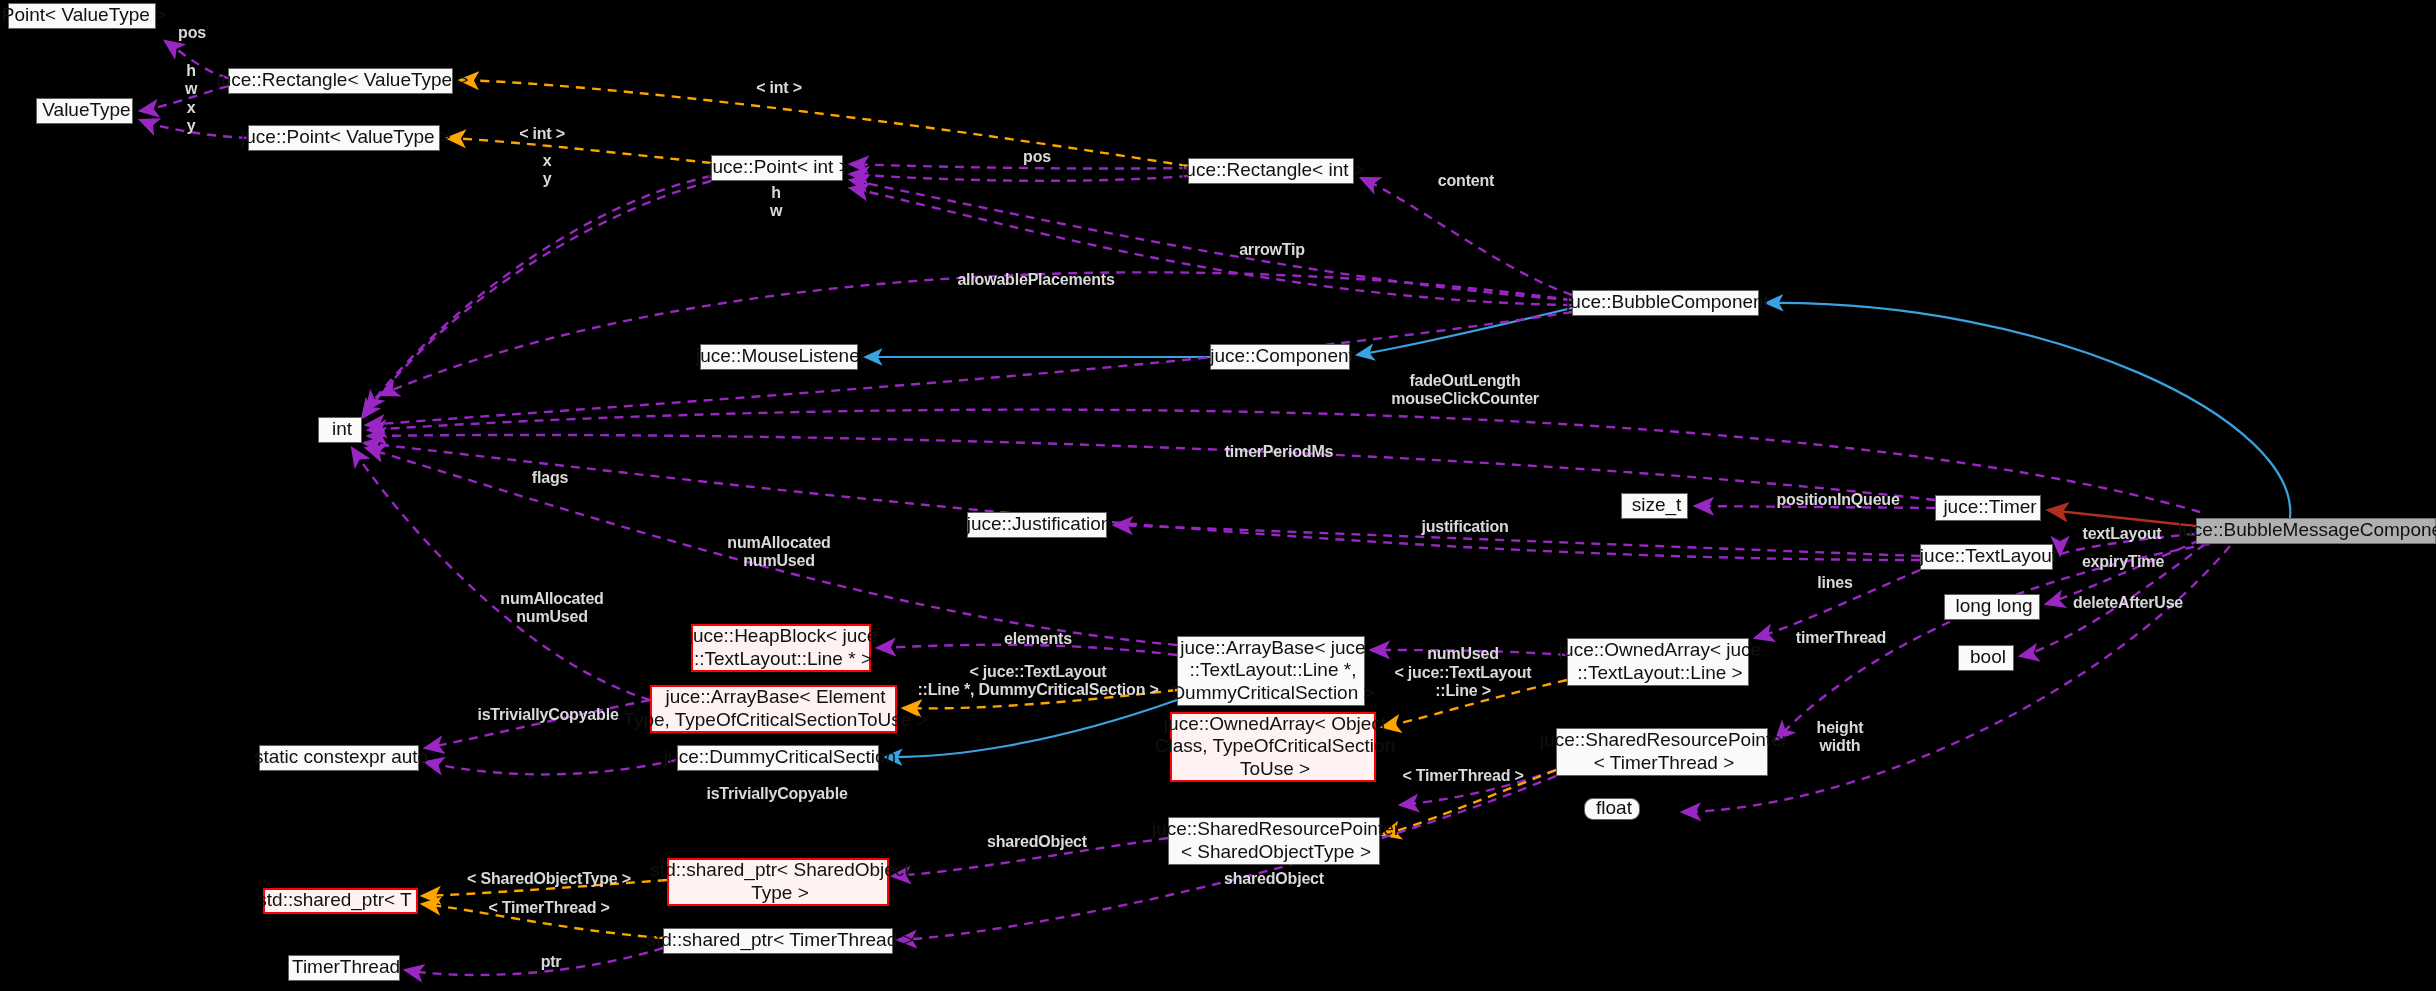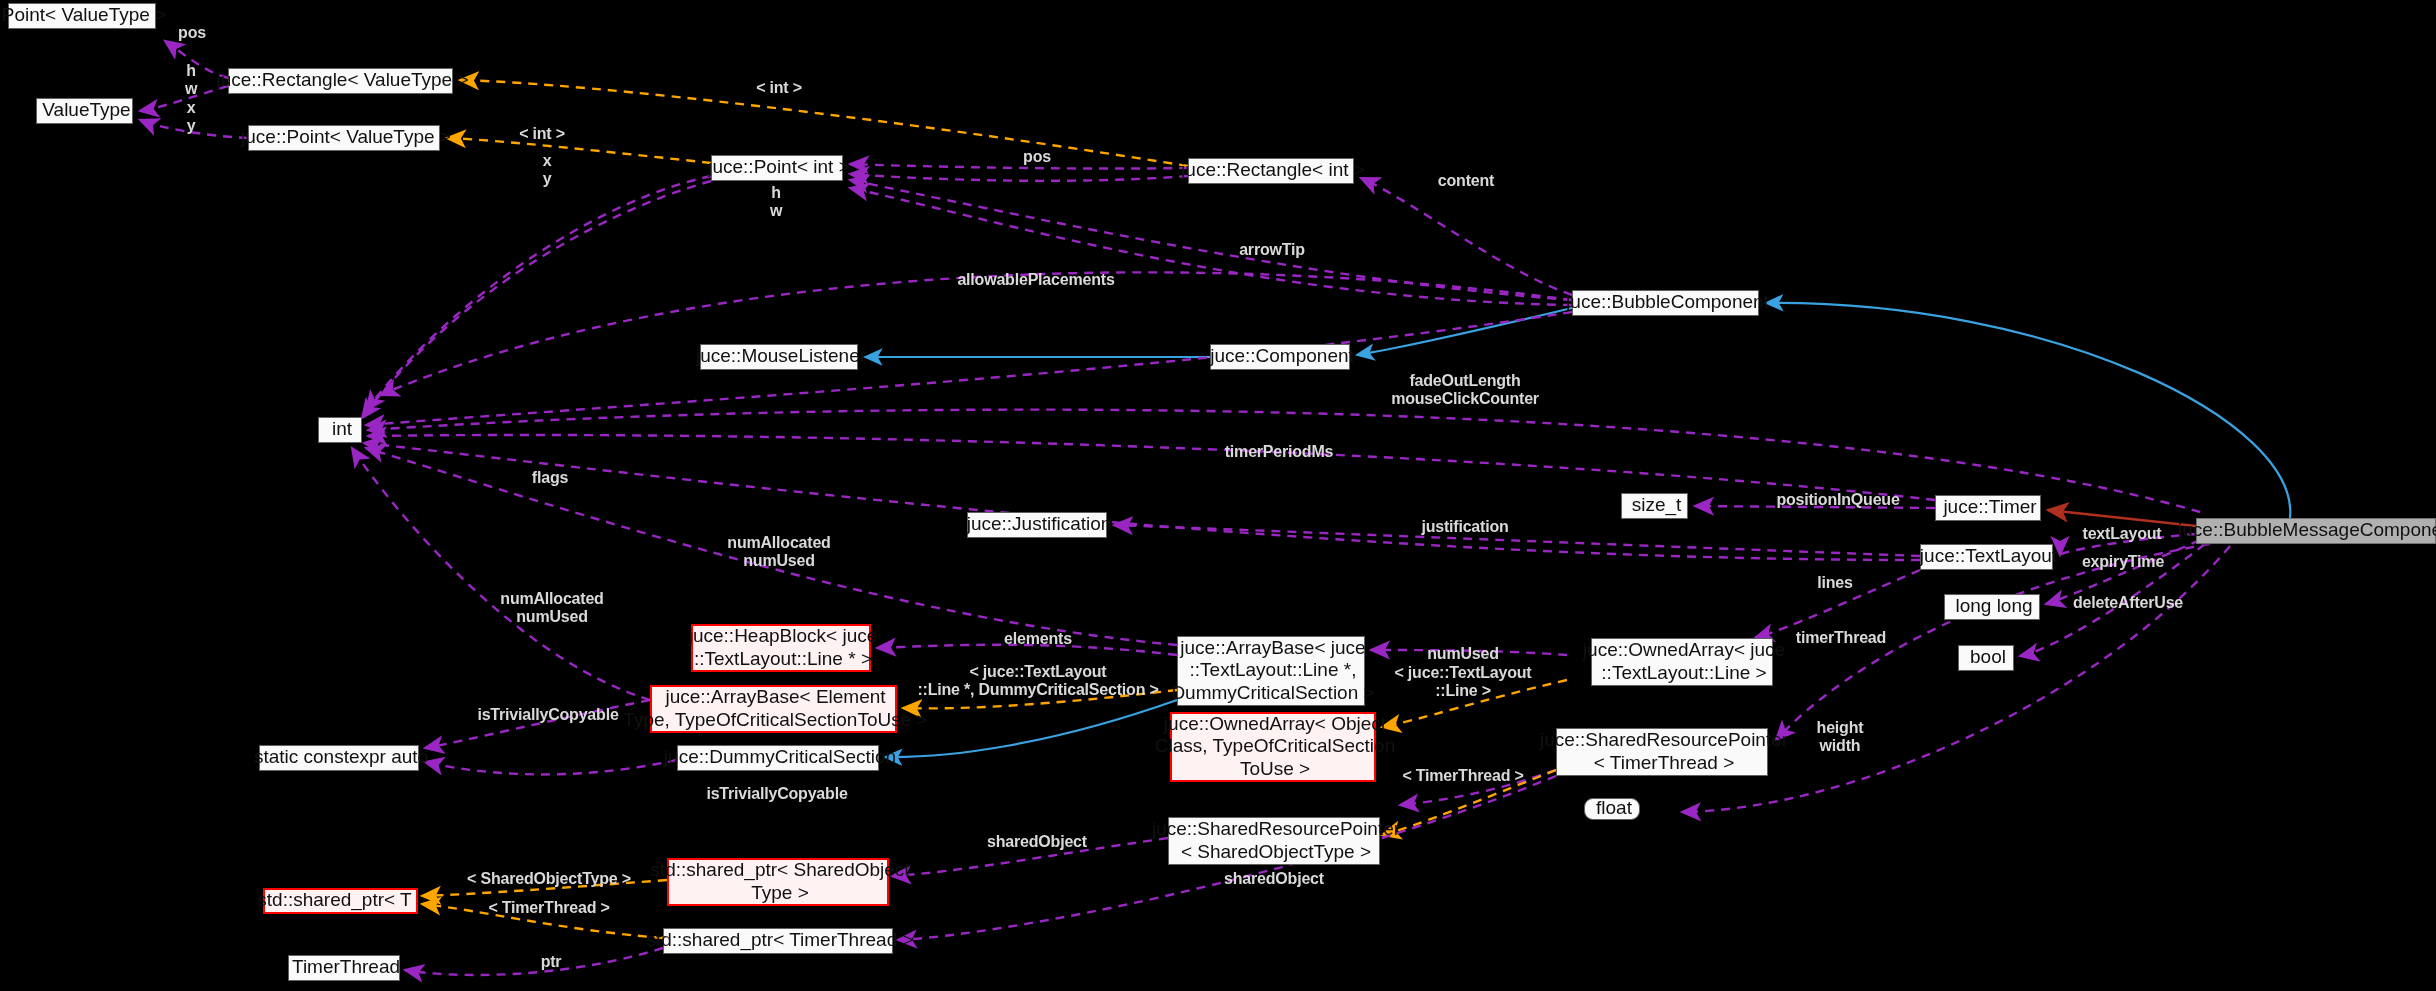--- a/index.html
+++ b/index.html
@@ -142,21 +142,21 @@
       <div class="node grey-border" style="left: 1935px; top: 495px; width: 106px; height: 26px;"><span>juce::Timer</span></div>
       <div class="node current" style="left: 2196px; top: 518px; width: 240px; height: 26px;"><span>juce::BubbleMessageComponent</span></div>
       <div class="node grey-border" style="left: 967px; top: 512px; width: 140px; height: 26px;"><span>juce::Justification</span></div>
       <div class="node grey-border" style="left: 1920px; top: 544px; width: 133px; height: 26px;"><span>juce::TextLayout</span></div>
       <div class="node grey-border" style="left: 1944px; top: 594px; width: 96px; height: 26px;"><span>long long</span></div>
       <div class="node red" style="left: 691px; top: 624px; width: 180px; height: 48px;"><span>juce::HeapBlock&lt; juce
 ::TextLayout::Line * &gt;</span></div>
       <div class="node grey-border" style="left: 1177px; top: 628px; width: 188px; height: 70px; margin-top: 8px;"><span>juce::ArrayBase&lt; juce
 ::TextLayout::Line *,
 DummyCriticalSection &gt;</span></div>
-      <div class="node grey-border" style="left: 1567px; top: 638px; width: 182px; height: 48px; margin-left: 24px;"><span>juce::OwnedArray&lt; juce
+      <div class="node grey-border" style="left: 1567px; top: 638px; width: 182px; height: 48px;"><span>juce::OwnedArray&lt; juce
 ::TextLayout::Line &gt;</span></div>
       <div class="node grey-border" style="left: 1958px; top: 645px; width: 56px; height: 26px;"><span>bool</span></div>
       <div class="node red" style="left: 650px; top: 685px; width: 247px; height: 48px;"><span>juce::ArrayBase&lt; Element
 Type, TypeOfCriticalSectionToUse &gt;</span></div>
       <div class="node red" style="left: 1170px; top: 712px; width: 206px; height: 70px;"><span>juce::OwnedArray&lt; Object
 Class, TypeOfCriticalSection
 ToUse &gt;</span></div>
       <div class="node grey-border" style="left: 1556px; top: 728px; width: 212px; height: 48px;"><span>juce::SharedResourcePointer
 &lt; TimerThread &gt;</span></div>
       <div class="node grey-border" style="left: 259px; top: 745px; width: 160px; height: 26px;"><span>static constexpr auto</span></div>

